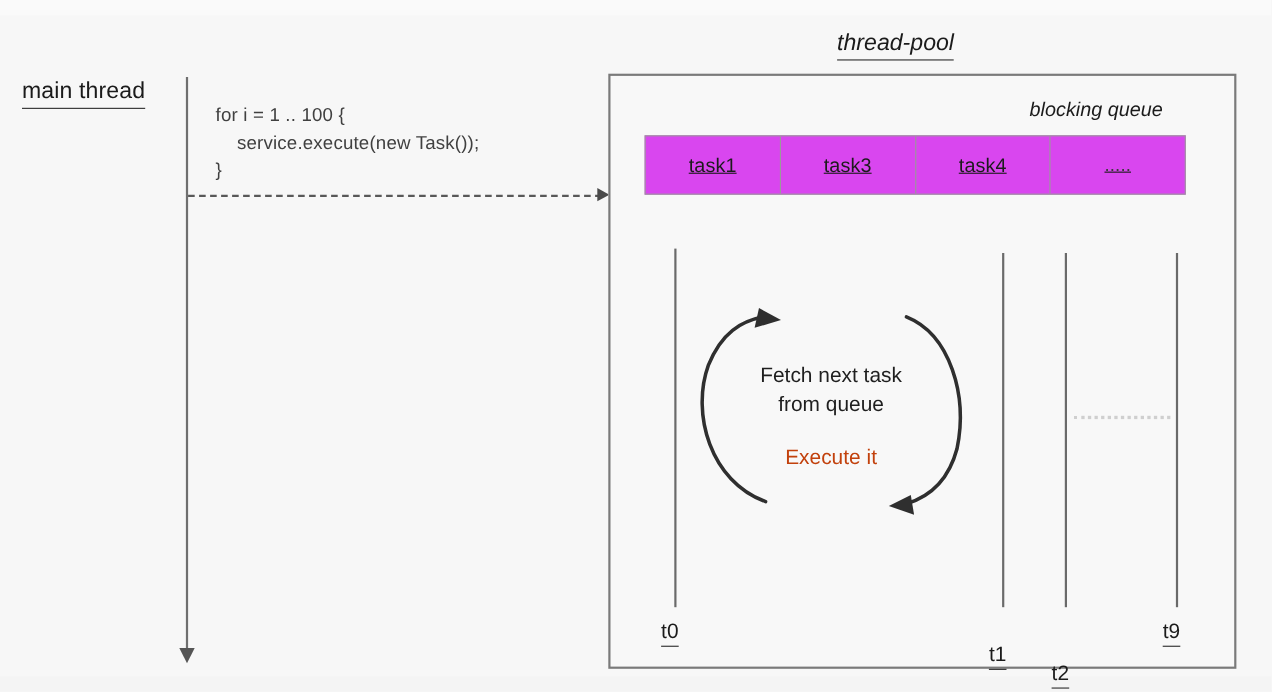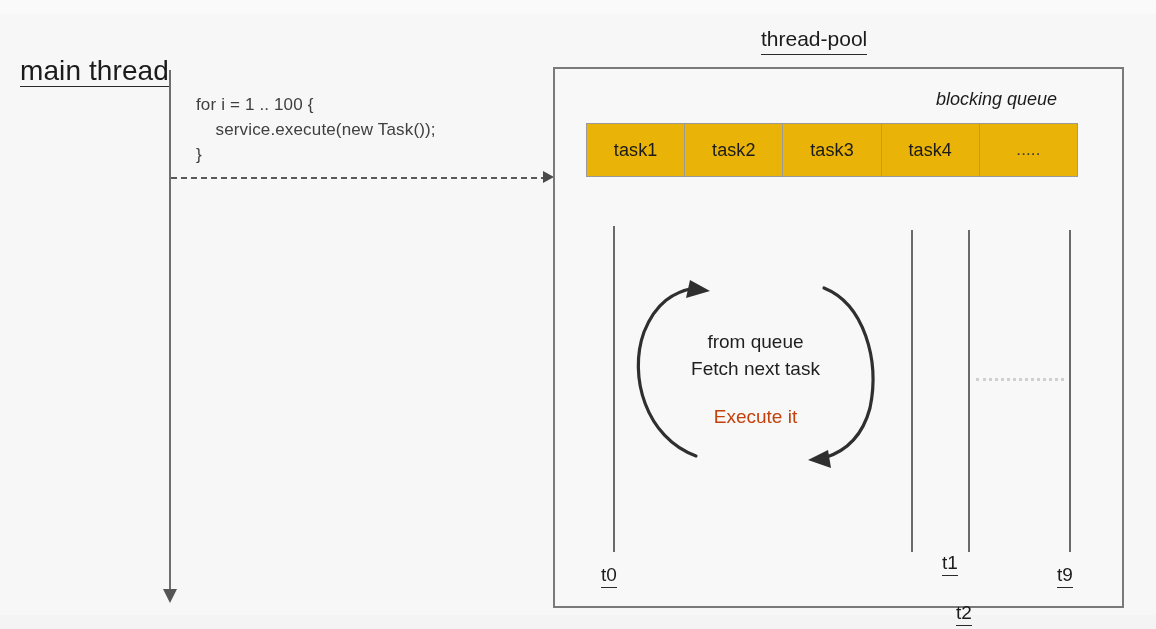--- a/index.html
+++ b/index.html
@@ -26,22 +26,22 @@
     position: absolute;
     left: 0; top: 615px;
     width: 1156px; height: 14px;
     background: #f4f4f4;
   }
 
   
   .main-thread-label {
     position: absolute;
     left: 20px;
-    top: 58px;
-    font-size: 28px;
+    top: 70px;
+    font-size: 21px;
     line-height: 26px;
     letter-spacing: .1px;
     border-bottom: 1.6px solid #2a2a2a;
     padding-bottom: 2px;
     white-space: nowrap;
   }
   .main-thread-line {
     position: absolute;
     left: 169px;
     top: 70px;
@@ -93,20 +93,21 @@
   
   .pool-title {
     position: absolute;
     left: 761px;
     top: 26px;
     font-size: 21px;
     line-height: 26px;
     border-bottom: 1.6px solid #2a2a2a;
     padding-bottom: 2px;
     white-space: nowrap;
+    font-style: italic;
   }
   .pool-box {
     position: absolute;
     left: 553px;
     top: 67px;
     width: 571px;
     height: 541px;
     border: 2px solid #7a7a7a;
     background: #f8f8f8;
     box-sizing: border-box;
@@ -122,21 +123,22 @@
   }
   .queue {
     position: absolute;
     left: 586px;
     top: 123px;
     width: 492px;
     height: 54px;
     display: flex;
     border: 1.4px solid #9a9a9a;
     box-sizing: border-box;
-    background: #eab308;
+    background: #d946ef;
+    text-decoration: underline;
   }
   .queue-cell {
     flex: 1 1 0;
     display: flex;
     align-items: center;
     justify-content: center;
     font-size: 18px;
     border-right: 1.4px solid #9a9a9a;
     box-sizing: border-box;
     letter-spacing: .1px;
@@ -218,48 +220,47 @@
   <div class="submit-arrowhead"></div>
 
   <div class="pool-title">thread-pool</div>
 
   <div class="pool-box"></div>
 
   <div class="queue-label">blocking queue</div>
 
   <div class="queue">
     <div class="queue-cell">task1</div>
-    <div class="queue-cell">task2</div>
     <div class="queue-cell">task3</div>
     <div class="queue-cell">task4</div>
     <div class="queue-cell ellipsis">.....</div>
   </div>
 
   <div class="worker-line" style="left:613px; top:226px; height:326px;"></div>
   <div class="worker-line" style="left:911px; top:230px; height:322px;"></div>
   <div class="worker-line" style="left:968px; top:230px; height:322px;"></div>
   <div class="worker-line" style="left:1069px; top:230px; height:322px;"></div>
 
   <div class="worker-gap-dots"></div>
 
   <div class="worker-label" style="left:601px; top:563px;">t0</div>
-  <div class="worker-label" style="left:899px; top:551px;margin-left:43px;">t1</div>
+  <div class="worker-label" style="left:899px; top:584px;">t1</div>
   <div class="worker-label" style="left:956px; top:563px;margin-top:38px;">t2</div>
   <div class="worker-label" style="left:1057px; top:563px;">t9</div>
 
   <div class="loop-wrap">
     <svg width="256" height="190" viewBox="0 0 256 190" fill="none" xmlns="http://www.w3.org/2000/svg">
 
       <path d="M 68 176 C 18 158, 0 96, 16 52 C 28 22, 46 12, 66 8" stroke="#2f2f2f" stroke-width="3.2" fill="none" stroke-linecap="round"></path>
       <polygon points="62,0 82,11 58,18" fill="#2f2f2f"></polygon>
 
       <path d="M 196 8 C 236 24, 252 80, 242 128 C 234 158, 216 172, 196 178" stroke="#2f2f2f" stroke-width="3.2" fill="none" stroke-linecap="round"></path>
       <polygon points="200,170 180,180 203,188" fill="#2f2f2f"></polygon>
     </svg>
   </div>
 
   <div class="loop-text">
+    <div>Fetch next task</div>
     <div>from queue</div>
-    <div>Fetch next task</div>
   </div>
   <div class="loop-text-2">Execute it</div>
 
 </div>
 
 </body></html>

